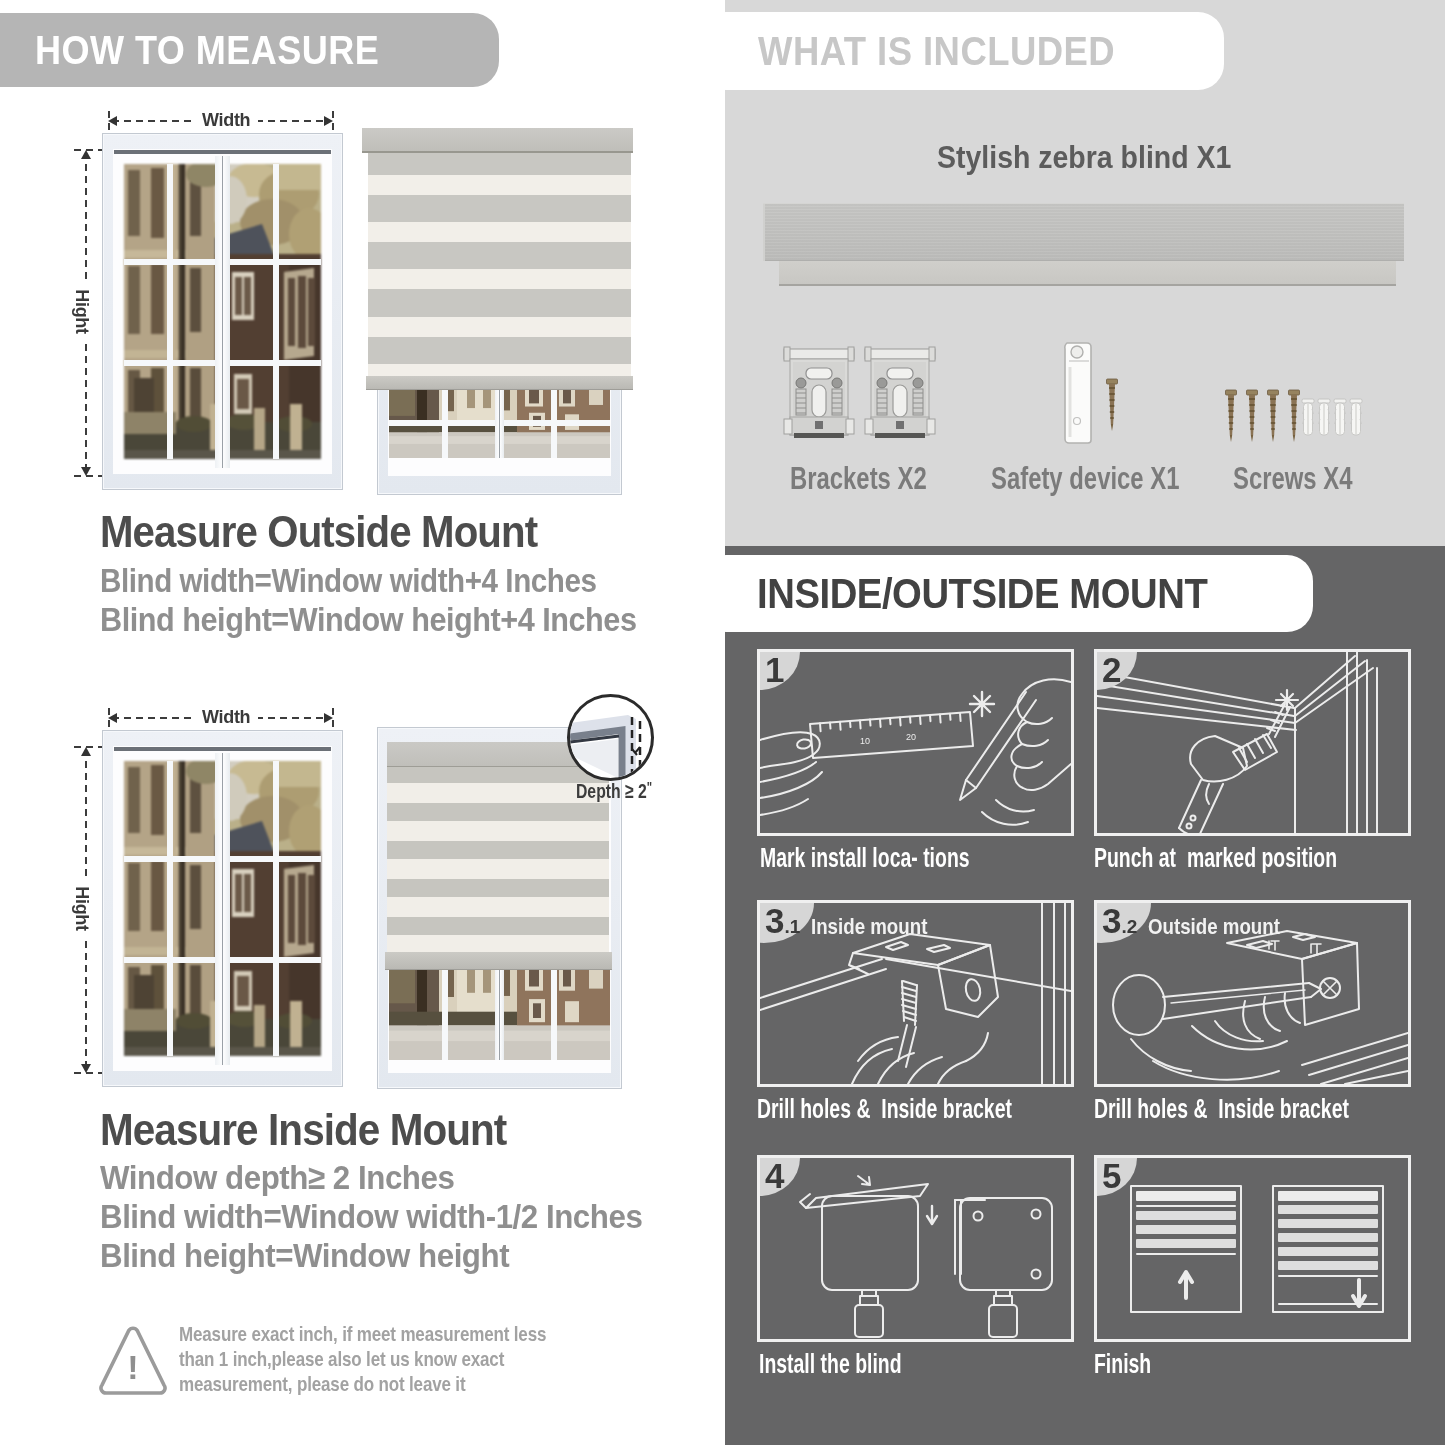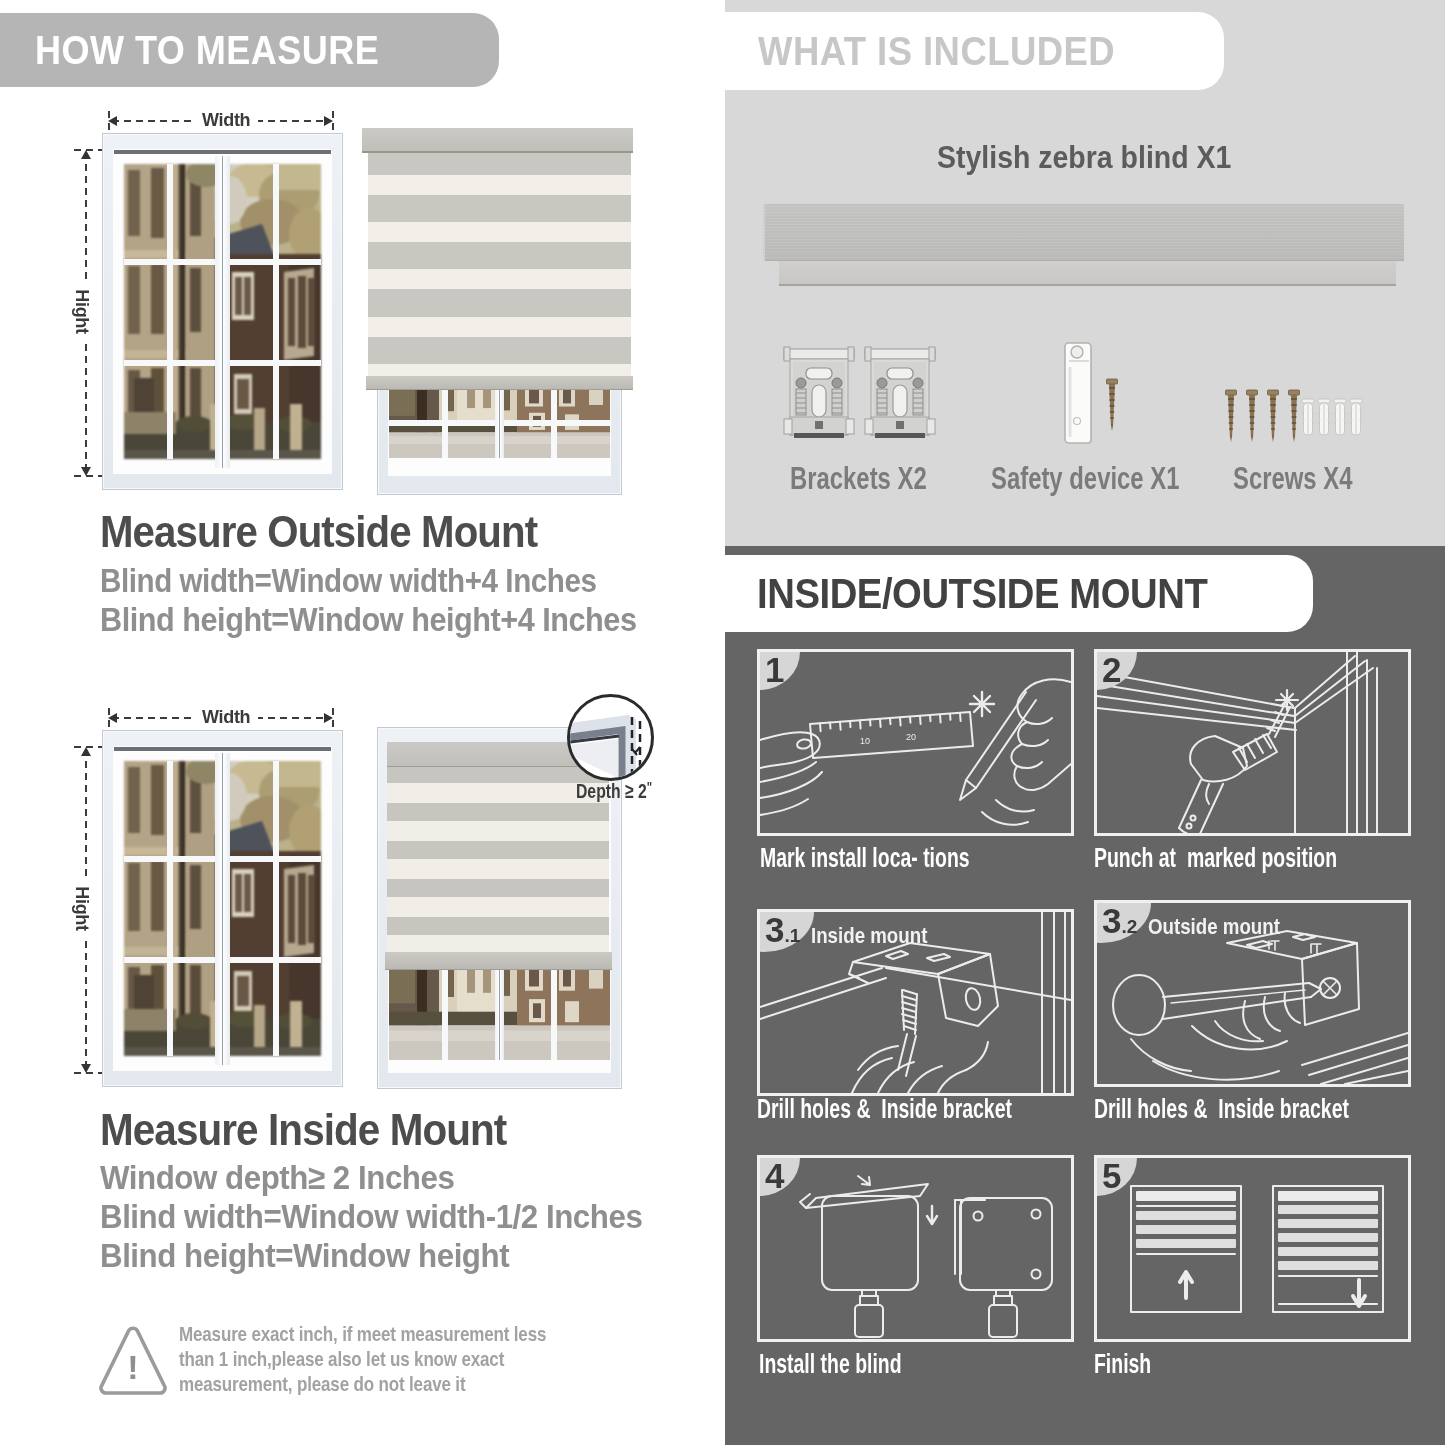--- a/index.html
+++ b/index.html
@@ -428,21 +428,21 @@
         <circle cx="92" cy="174" r="2.5"></circle>
       </g>
     </svg>
     <div class="badge"></div>
       <div class="bnum">2</div>
   </div>
 
   <div class="cap" style="left:760px;top:843px;">Mark install loca- tions</div>
   <div class="cap" style="left:1094px;top:843px;">Punch at&nbsp; marked position</div>
 
-  <div class="panel" style="left:757px;top:900px;margin-top:9px;">
+  <div class="panel" style="left:757px;top:900px;">
     <svg width="311" height="181" viewBox="0 0 311 181" class="lineart">
       <g fill="none" stroke="#ececec" stroke-width="2" stroke-linecap="round" stroke-linejoin="round">
         <path d="M0,95 L122,56 M0,107 L126,66 M126,56 L311,88"></path>
         <path d="M282,0 L282,181 M294,0 L294,181 M305,0 L305,181"></path>
         <path d="M93,50 L150,31 L230,42 L178,62 Z"></path>
         <path d="M93,50 L89,62 L108,71 M89,62 L99,66"></path>
         <path d="M126,44 l15,-5 l7,3 l-15,5 z M167,46 l17,-4 l6,3 l-16,4 z"></path>
         <path d="M178,62 L230,42 L238,94 L218,114 L186,106 Z"></path>
         <ellipse cx="213" cy="87" rx="7" ry="11" transform="rotate(-12 213 87)"></ellipse>
         <path d="M143,78 l13,4 M142,84 l14,4 M142,90 l14,4 M142,96 l14,4 M142,102 l14,4 M143,108 l13,4 M144,114 l12,4"></path>

